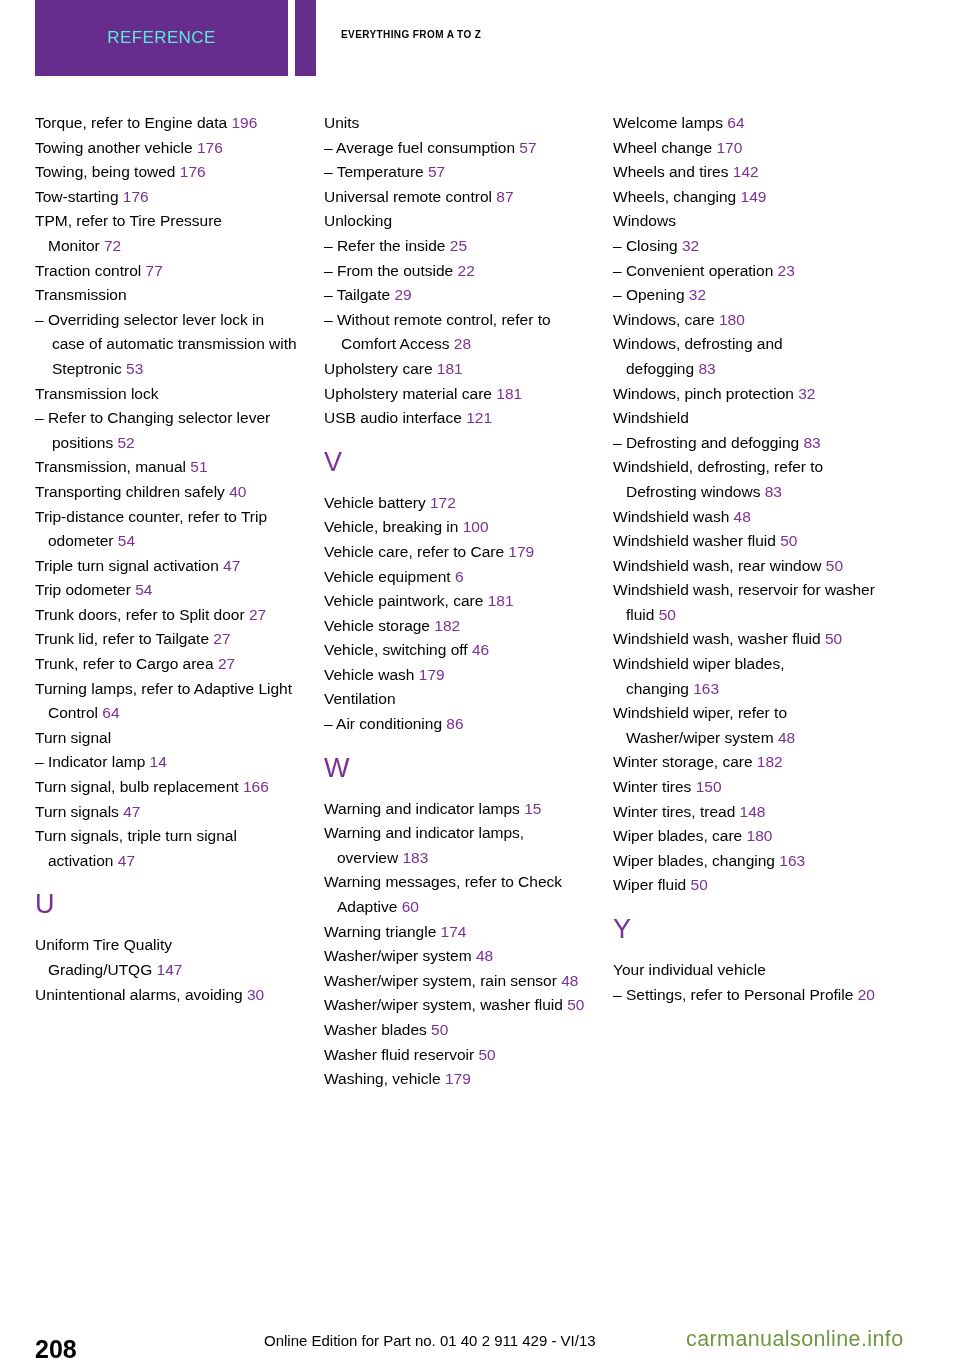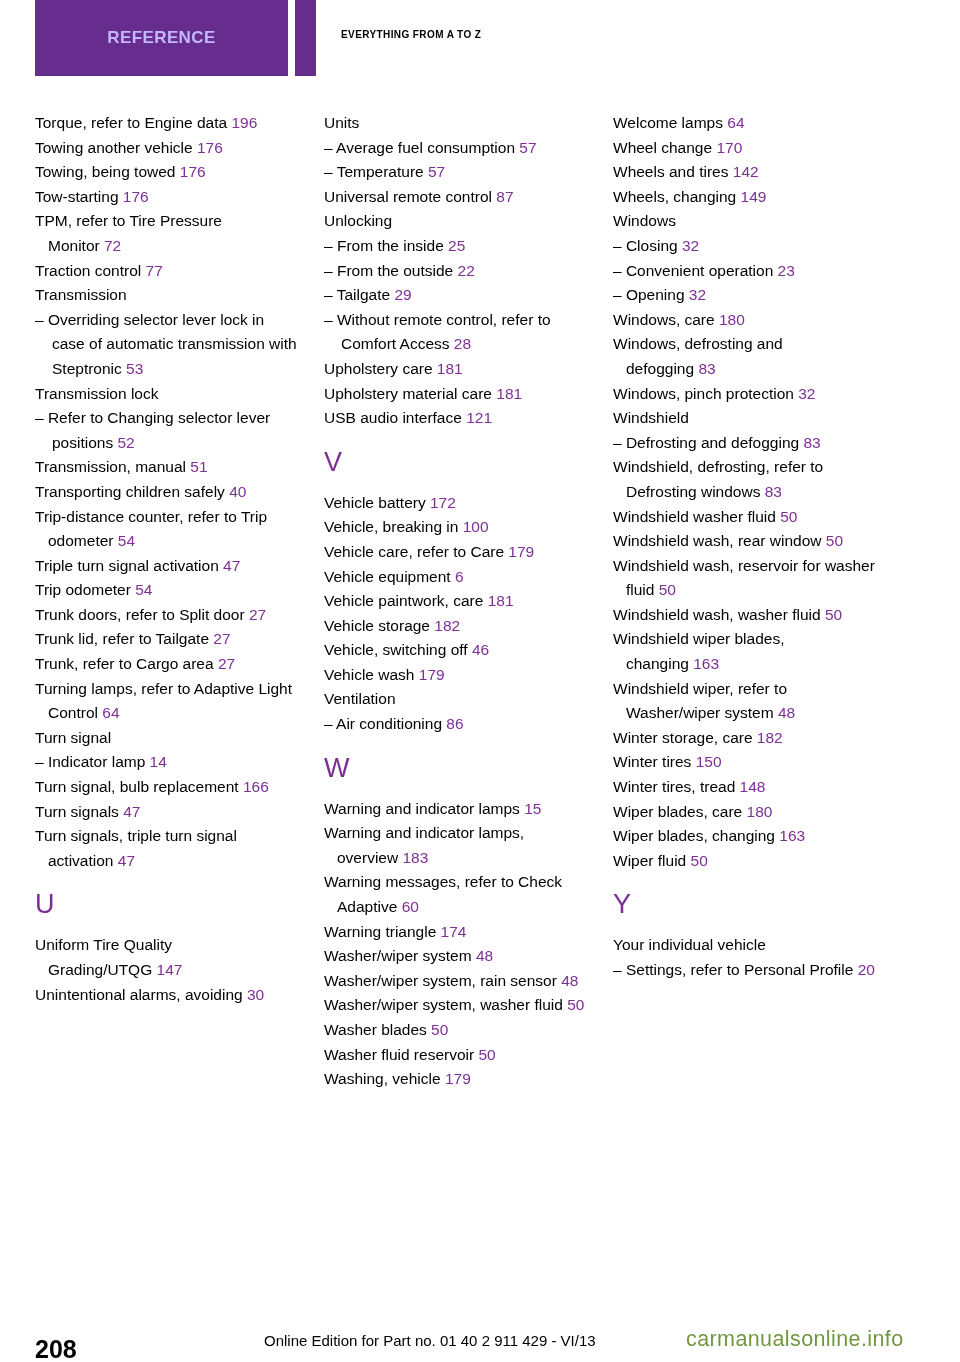--- a/index.html
+++ b/index.html
@@ -18,23 +18,23 @@
     overflow: hidden;
   }
   .page { position: absolute; inset: 0; }
 
   
   .header-tab {
     position: absolute;
     left: 35px; top: 0;
     width: 253px; height: 76px;
     background: var(--purple);
-    color: #c4b5fd;
+    color: #5eead4;
     display: flex; align-items: center; justify-content: center;
-    font-weight: bold;
+    font-weight: normal;
     font-size: 17px;
     letter-spacing: 0.4px;
   }
   .header-strip {
     position: absolute;
     left: 295px; top: 0;
     width: 21px; height: 76px;
     background: var(--purple);
   }
   .header-title {
@@ -136,21 +136,21 @@
         <div class="section-letter">U</div>
         <div class="entry"><span>Uniform Tire Quality Grading/UTQG</span><span class="page-ref">&nbsp;147</span></div>
         <div class="entry"><span>Unintentional alarms, avoiding</span><span class="page-ref">&nbsp;30</span></div>
       </div>
     <div class="index-column">
         <div class="entry"><span>Units</span></div>
         <div class="entry sub"><span>– Average fuel consumption</span><span class="page-ref">&nbsp;57</span></div>
         <div class="entry sub"><span>– Temperature</span><span class="page-ref">&nbsp;57</span></div>
         <div class="entry"><span>Universal remote control</span><span class="page-ref">&nbsp;87</span></div>
         <div class="entry"><span>Unlocking</span></div>
-        <div class="entry sub"><span>– From the inside</span><span class="page-ref">&nbsp;25</span></div>
+        <div class="entry sub"><span>– Refer the inside</span><span class="page-ref">&nbsp;25</span></div>
         <div class="entry sub"><span>– From the outside</span><span class="page-ref">&nbsp;22</span></div>
         <div class="entry sub"><span>– Tailgate</span><span class="page-ref">&nbsp;29</span></div>
         <div class="entry sub"><span>– Without remote control, refer to Comfort Access</span><span class="page-ref">&nbsp;28</span></div>
         <div class="entry"><span>Upholstery care</span><span class="page-ref">&nbsp;181</span></div>
         <div class="entry"><span>Upholstery material care</span><span class="page-ref">&nbsp;181</span></div>
         <div class="entry"><span>USB audio interface</span><span class="page-ref">&nbsp;121</span></div>
         <div class="section-letter">V</div>
         <div class="entry"><span>Vehicle battery</span><span class="page-ref">&nbsp;172</span></div>
         <div class="entry"><span>Vehicle, breaking in</span><span class="page-ref">&nbsp;100</span></div>
         <div class="entry"><span>Vehicle care, refer to Care</span><span class="page-ref">&nbsp;179</span></div>
@@ -181,20 +181,21 @@
         <div class="entry"><span>Windows</span></div>
         <div class="entry sub"><span>– Closing</span><span class="page-ref">&nbsp;32</span></div>
         <div class="entry sub"><span>– Convenient operation</span><span class="page-ref">&nbsp;23</span></div>
         <div class="entry sub"><span>– Opening</span><span class="page-ref">&nbsp;32</span></div>
         <div class="entry"><span>Windows, care</span><span class="page-ref">&nbsp;180</span></div>
         <div class="entry"><span>Windows, defrosting and defogging</span><span class="page-ref">&nbsp;83</span></div>
         <div class="entry"><span>Windows, pinch protection</span><span class="page-ref">&nbsp;32</span></div>
         <div class="entry"><span>Windshield</span></div>
         <div class="entry sub"><span>– Defrosting and defogging</span><span class="page-ref">&nbsp;83</span></div>
         <div class="entry"><span>Windshield, defrosting, refer to Defrosting windows</span><span class="page-ref">&nbsp;83</span></div>
+        <div class="entry"><span>Windshield wash</span><span class="page-ref">&nbsp;48</span></div>
         <div class="entry"><span>Windshield washer fluid</span><span class="page-ref">&nbsp;50</span></div>
         <div class="entry"><span>Windshield wash, rear window</span><span class="page-ref">&nbsp;50</span></div>
         <div class="entry"><span>Windshield wash, reservoir for washer fluid</span><span class="page-ref">&nbsp;50</span></div>
         <div class="entry"><span>Windshield wash, washer fluid</span><span class="page-ref">&nbsp;50</span></div>
         <div class="entry"><span>Windshield wiper blades, changing</span><span class="page-ref">&nbsp;163</span></div>
         <div class="entry"><span>Windshield wiper, refer to Washer/wiper system</span><span class="page-ref">&nbsp;48</span></div>
         <div class="entry"><span>Winter storage, care</span><span class="page-ref">&nbsp;182</span></div>
         <div class="entry"><span>Winter tires</span><span class="page-ref">&nbsp;150</span></div>
         <div class="entry"><span>Winter tires, tread</span><span class="page-ref">&nbsp;148</span></div>
         <div class="entry"><span>Wiper blades, care</span><span class="page-ref">&nbsp;180</span></div>

